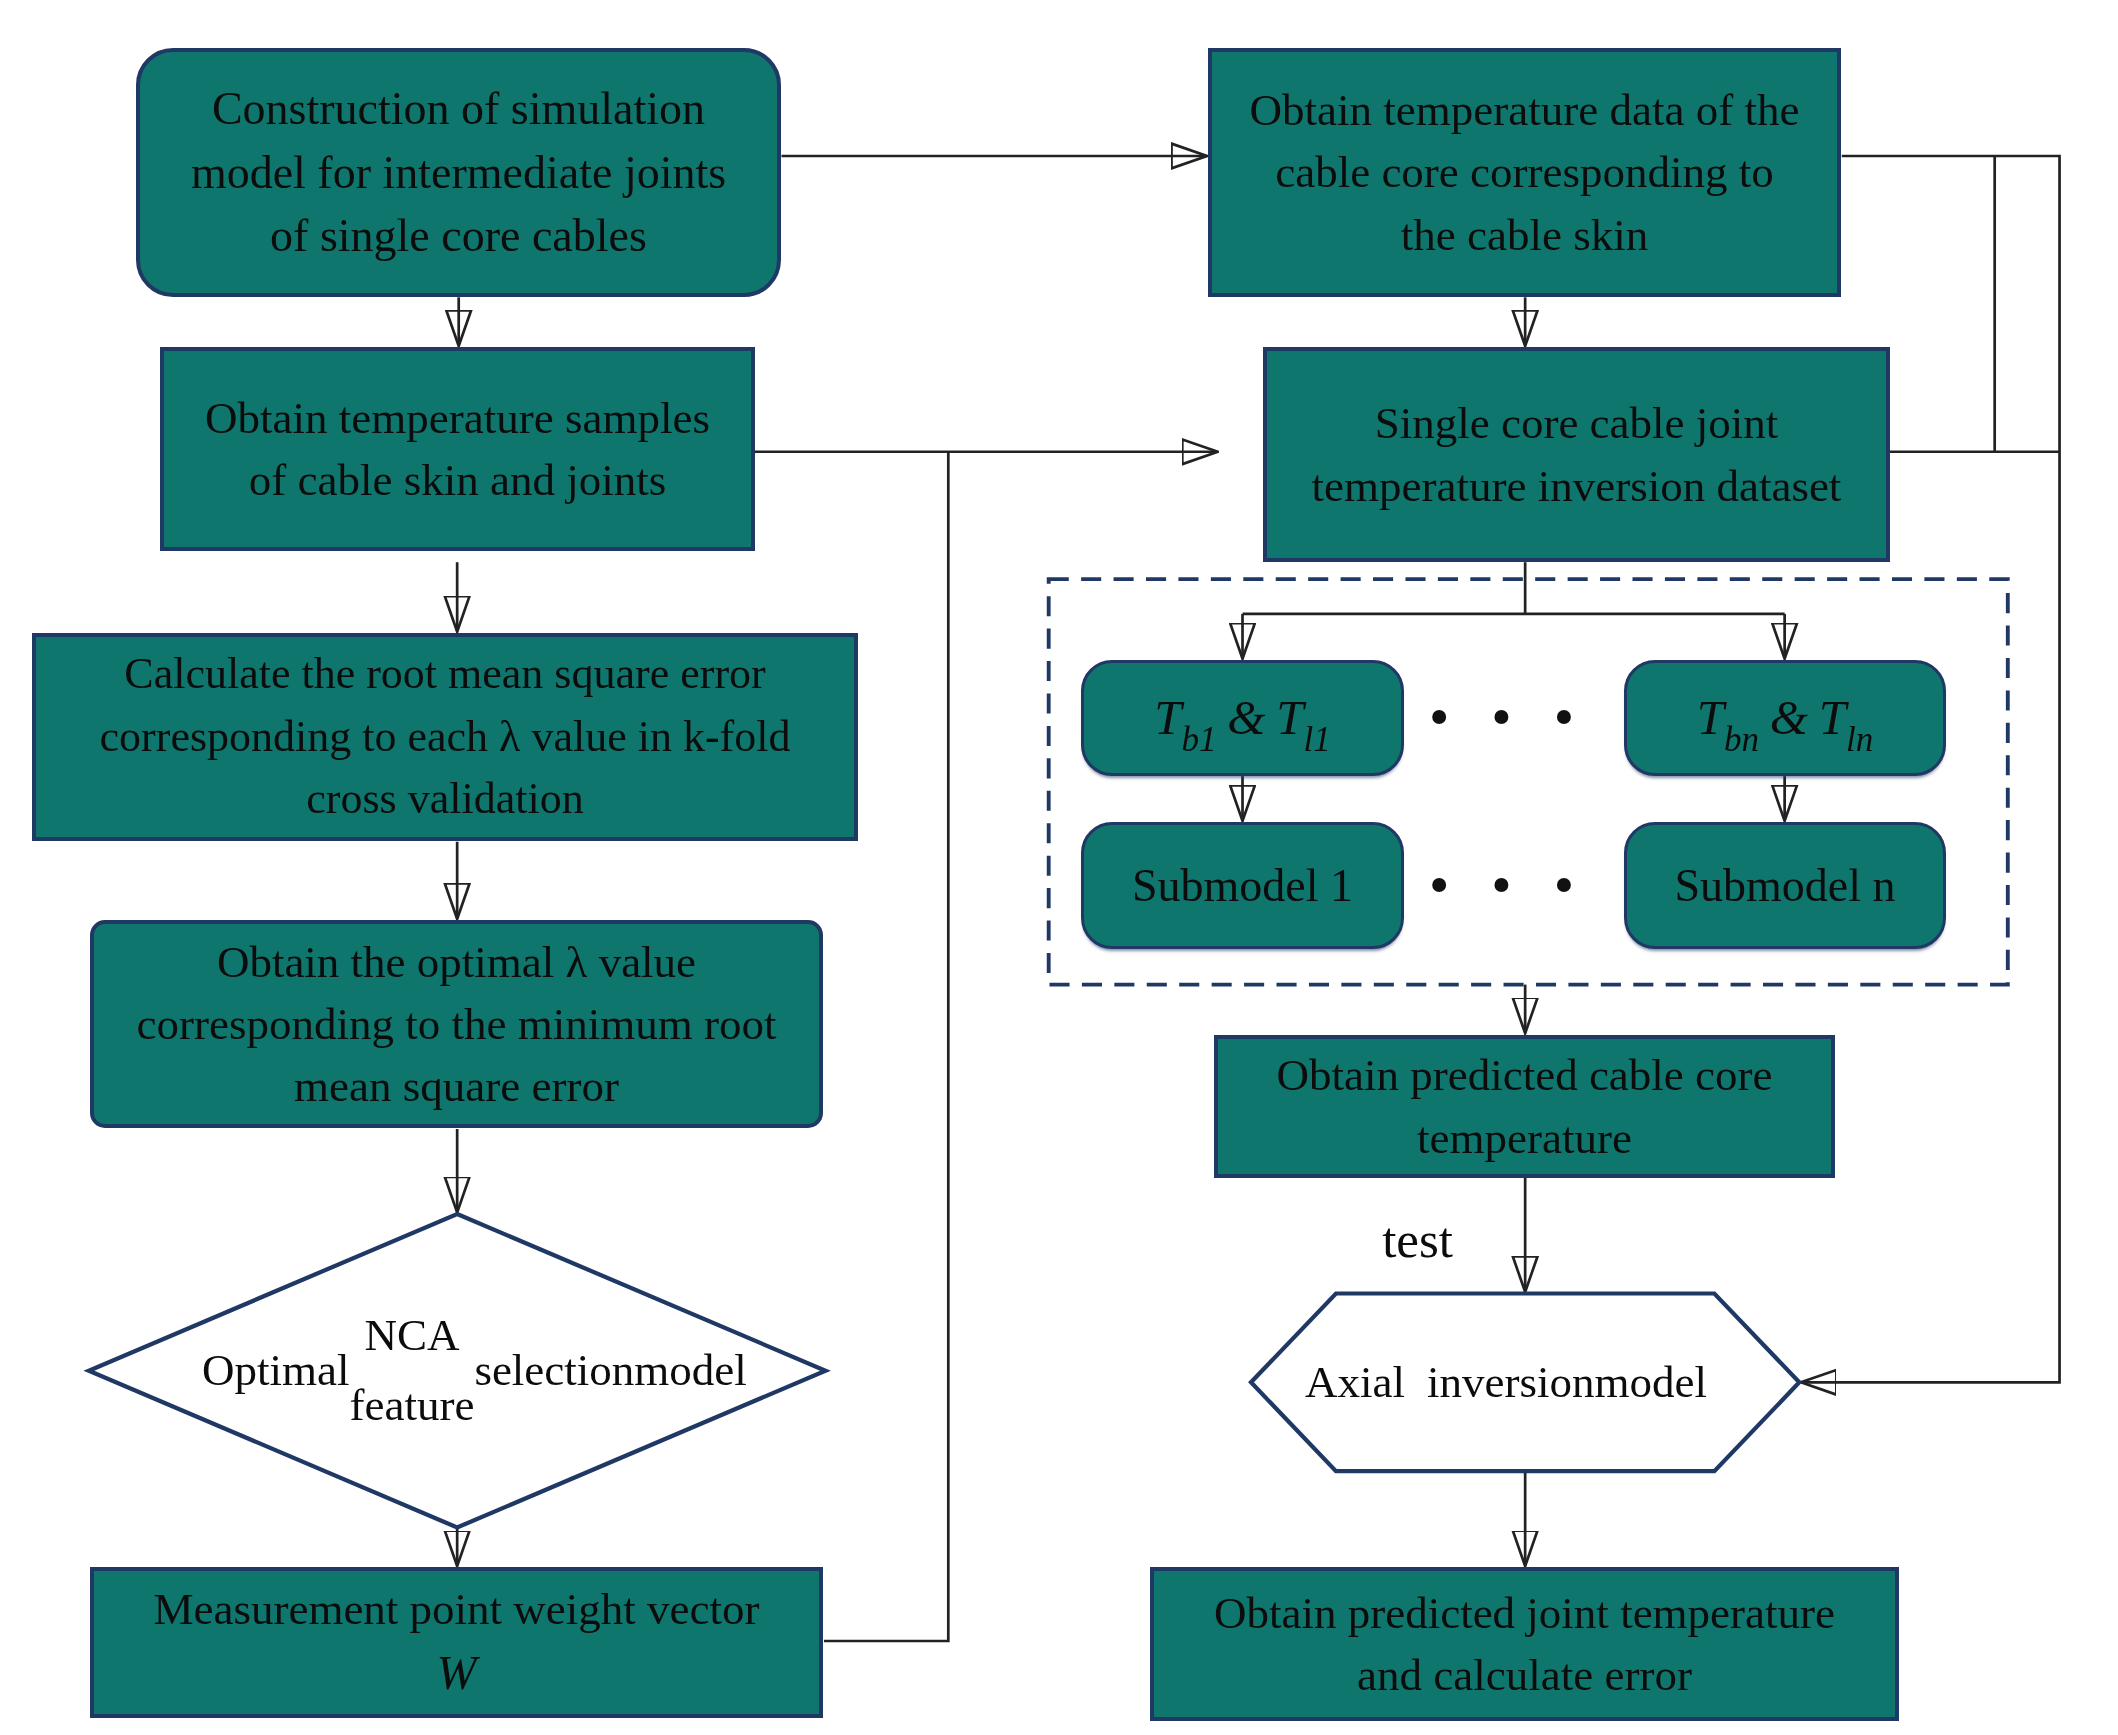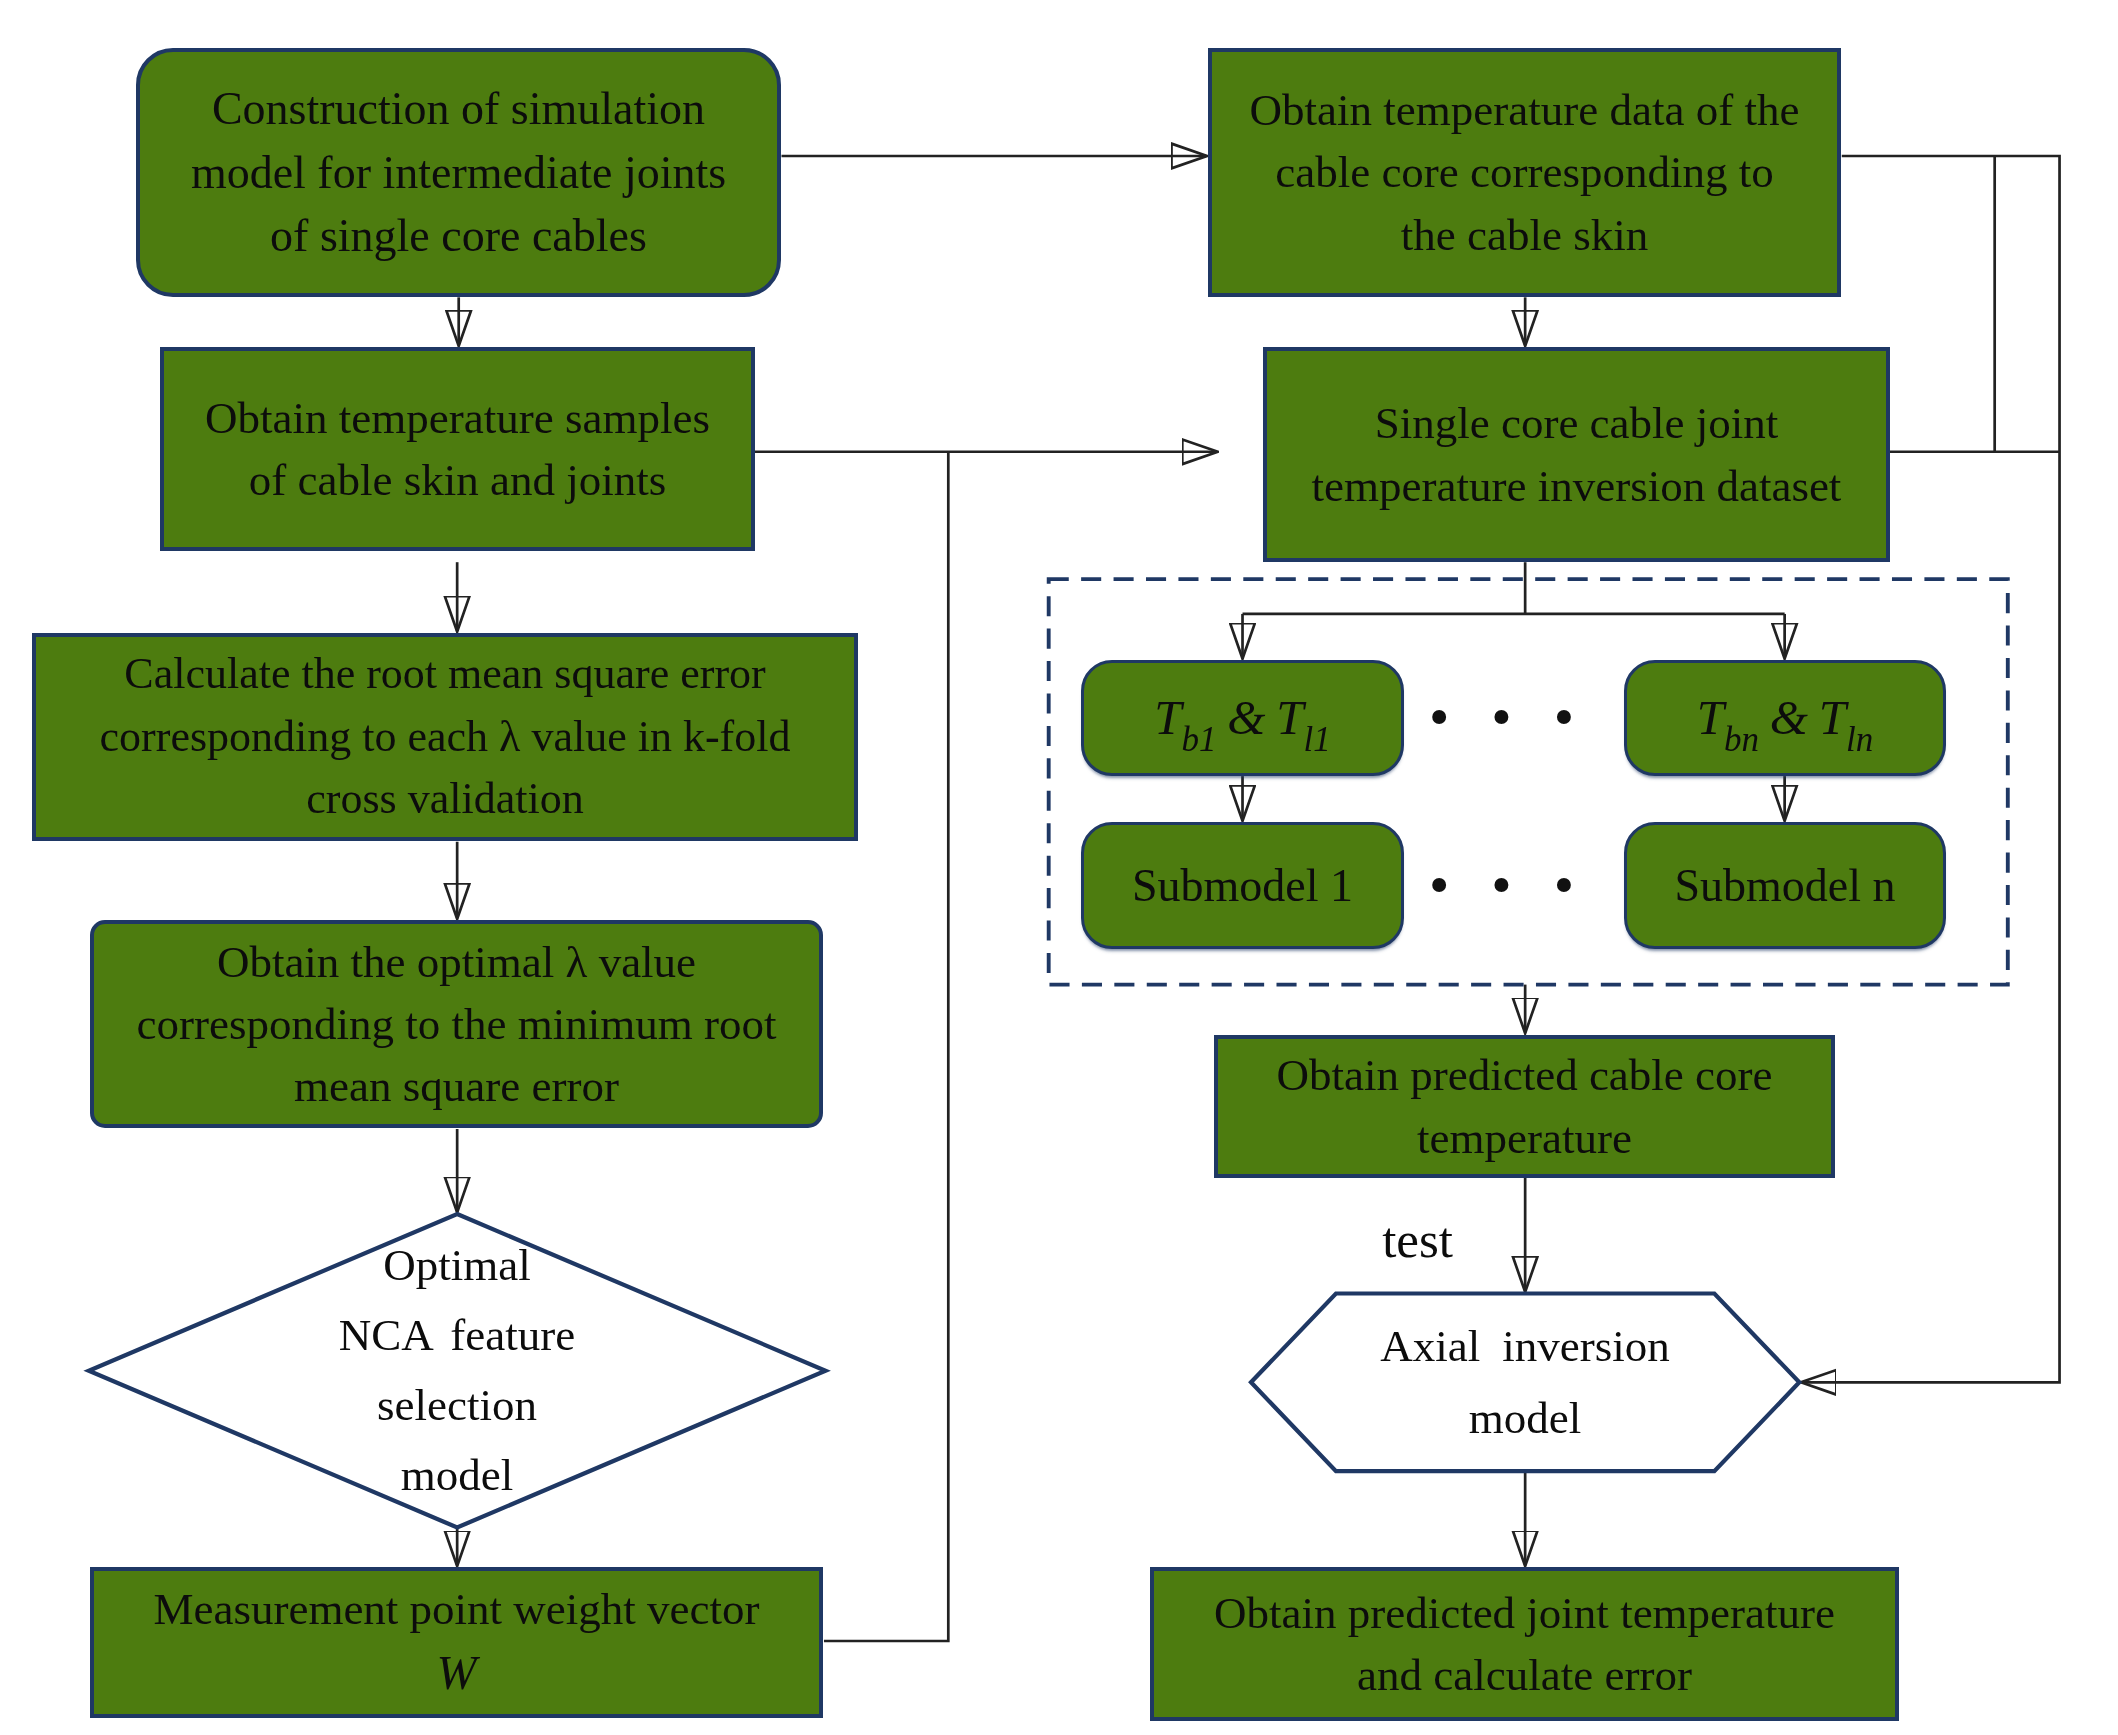--- a/index.html
+++ b/index.html
@@ -5,29 +5,29 @@
   html,body{margin:0;padding:0;background:#ffffff;}
   .canvas{
     position:relative;width:2119px;height:1736px;background:#ffffff;
     font-family:"Liberation Serif","DejaVu Serif",serif;color:#0c0c0c;overflow:hidden;
   }
   .wires{position:absolute;left:0;top:0;width:2119px;height:1736px;}
   .wires path{fill:none;stroke:#222222;stroke-width:3.5px;}
   .wires .shape{fill:#ffffff;stroke:#1f3864;stroke-width:5.5px;}
   .wires .dashedbox{fill:none;stroke:#1f3864;stroke-width:5px;stroke-dasharray:26 16;}
   .node{
-    position:absolute;box-sizing:border-box;background:#4d7c0f;
+    position:absolute;box-sizing:border-box;background:#0f766e;
     border:4.6px solid #1f3864;display:flex;flex-direction:column;
     align-items:center;justify-content:center;text-align:center;
     font-size:45px;line-height:1.38;
   }
   .round{border-radius:37px;}
   .tbox{border-radius:31px;border-width:3.9px;box-shadow:0 3.9px 3.1px -2.3px rgba(31,56,100,.55);}
   .overlay{
-    position:absolute;display:flex;flex-direction:column;align-items:center;justify-content:center;
+    position:absolute;display:flex;flex-direction:row;align-items:center;
     text-align:center;font-size:45px;line-height:1.55;background:transparent;
   }
   #nA{left:136px;top:48px;width:645px;height:249px;font-size:46px;padding:0 49px;}
   #nB{left:1208px;top:48px;width:633px;height:249px;padding:0 31px;}
   #nC{left:160px;top:347px;width:595px;height:204px;padding:0 31px;}
   #nD{left:1219px;top:347px;width:627px;height:215px;padding:12px 43px;margin-left:44px;}
   #nE{left:32px;top:633px;width:826px;height:208px;font-size:44px;line-height:1.42;padding:0 31px;}
   #nF{left:90px;top:920px;width:733px;height:208px;padding:0 31px;border-radius:15px;}
   #nH{left:90px;top:1567px;width:733px;height:151px;padding:0 31px;line-height:1.35;}
   #nT1{left:1081px;top:660px;width:323px;height:116px;}

